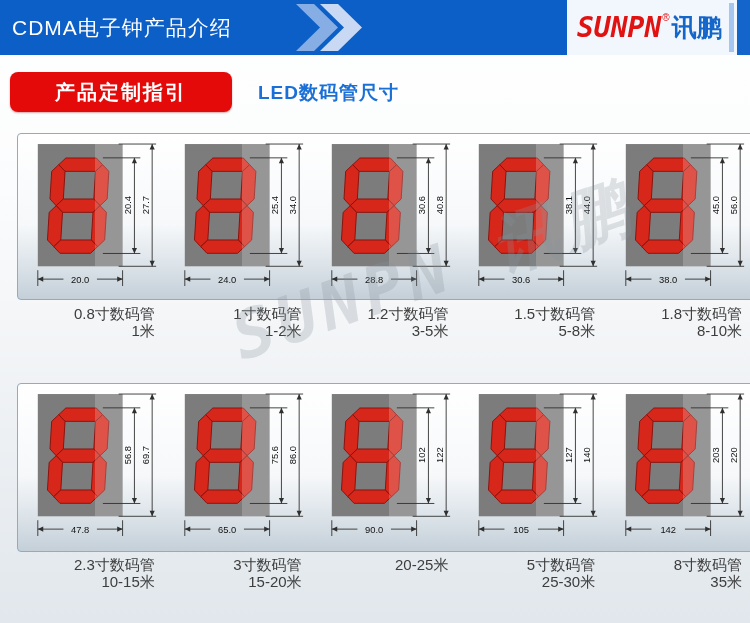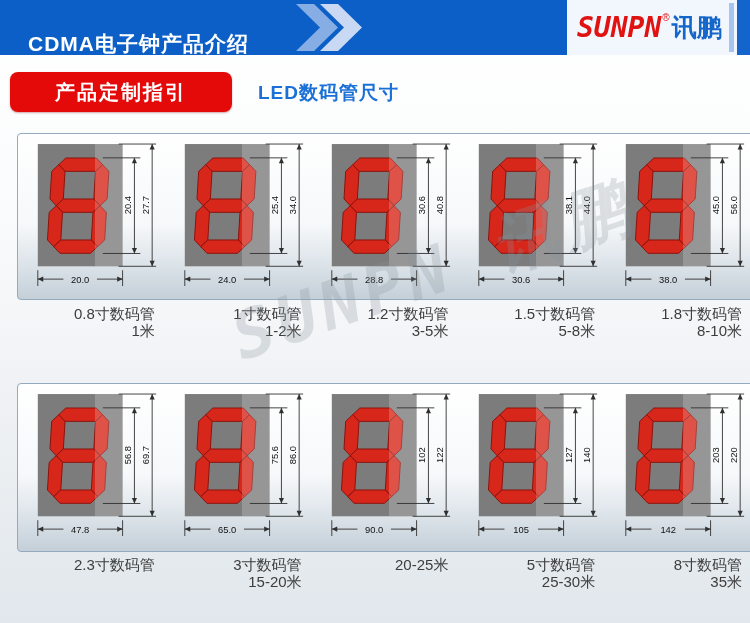--- a/index.html
+++ b/index.html
@@ -1,21 +1,21 @@
 <!DOCTYPE html>
 <html style="--header-blue: #0b5fc7; --logo-bg: #f2f7fd; --logo-red: #e01212; --logo-cn-blue: #1566c9; --bar-light: #a6c6ef; --bar-dark: #1365cb; --chevron-front: #86ade4; --chevron-back: #c9d9f4; --button-red: #e50a0a; --section-blue: #1a70d6; --panel-border: #93aabf; --box-gray: #7c7c7c; --digit-red: #d7271b; --digit-outline: #8a110b; --dim-line: #2f2f2f;"><head>
 <meta charset="utf-8">
 <style>
   html,body{margin:0;padding:0;}
   body{font-family:"Liberation Sans",sans-serif;}
   .page{position:relative;width:750px;height:623px;overflow:hidden;
     background:linear-gradient(180deg,#ffffff 0%,#fbfcfd 30%,#edf0f3 70%,#e1e7ec 100%);}
   
   .header-blue{position:absolute;left:0;top:0;width:567px;height:55px;background:var(--header-blue,#0b5fc7);}
-  .page-title{margin:16px;line-height:55px;padding-left:12px;font-size:21px;font-weight:bold;color:#fff;letter-spacing:1px;}
+  .page-title{margin:0;line-height:55px;padding-left:12px;font-size:21px;font-weight:normal;color:#fff;letter-spacing:1px;}
   .chevrons{position:absolute;left:288px;top:0;}
   .logo-area{position:absolute;left:567px;right:0;top:0;height:55px;background:var(--logo-bg,#f2f7fd);display:flex;align-items:center;padding-left:10px;box-sizing:border-box;}
   .logo-sunpn{font-family:"DejaVu Sans Mono",monospace;font-style:italic;font-weight:bold;font-size:28px;color:var(--logo-red,#e01212);letter-spacing:0px;}
   .logo-reg{font-size:10px;color:var(--logo-red,#e01212);margin-left:1px;align-self:flex-start;margin-top:12px;}
   .logo-cn{font-weight:bold;font-size:25px;color:var(--logo-cn-blue,#1566c9);margin-left:2px;}
   .bar{position:absolute;top:0;bottom:0;}
   .bar-light{right:16px;width:5px;top:3px;bottom:3px;background:var(--bar-light,#a6c6ef);}
   .bar-dark{right:0;width:13px;background:var(--bar-dark,#1365cb);}
   
   .guide-btn{position:absolute;left:10px;top:72px;width:222px;height:40px;line-height:40px;text-align:center;
@@ -361,20 +361,21 @@
           <line x1="74" y1="143" x2="100" y2="143" stroke="#2f2f2f" stroke-width="0.9"></line>
           <polygon points="14,143 19.5,140.4 19.5,145.6" fill="#2f2f2f"></polygon>
           <polygon points="100,143 94.5,140.4 94.5,145.6" fill="#2f2f2f"></polygon>
           <text font-family="Liberation Sans, sans-serif" font-size="9.5" fill="#111" text-anchor="middle" x="57" y="146.5">142</text>
         </svg>
       </div>
     </section>
   <div class="labels-row labels-row-2" id="labels-1">
       <div class="label-cell">
         <div>2.3寸数码管</div>
+        <div>10-15米</div>
       </div>
       <div class="label-cell">
         <div>3寸数码管</div>
         <div>15-20米</div>
       </div>
       <div class="label-cell">
         <div>20-25米</div>
       </div>
       <div class="label-cell">
         <div>5寸数码管</div>

